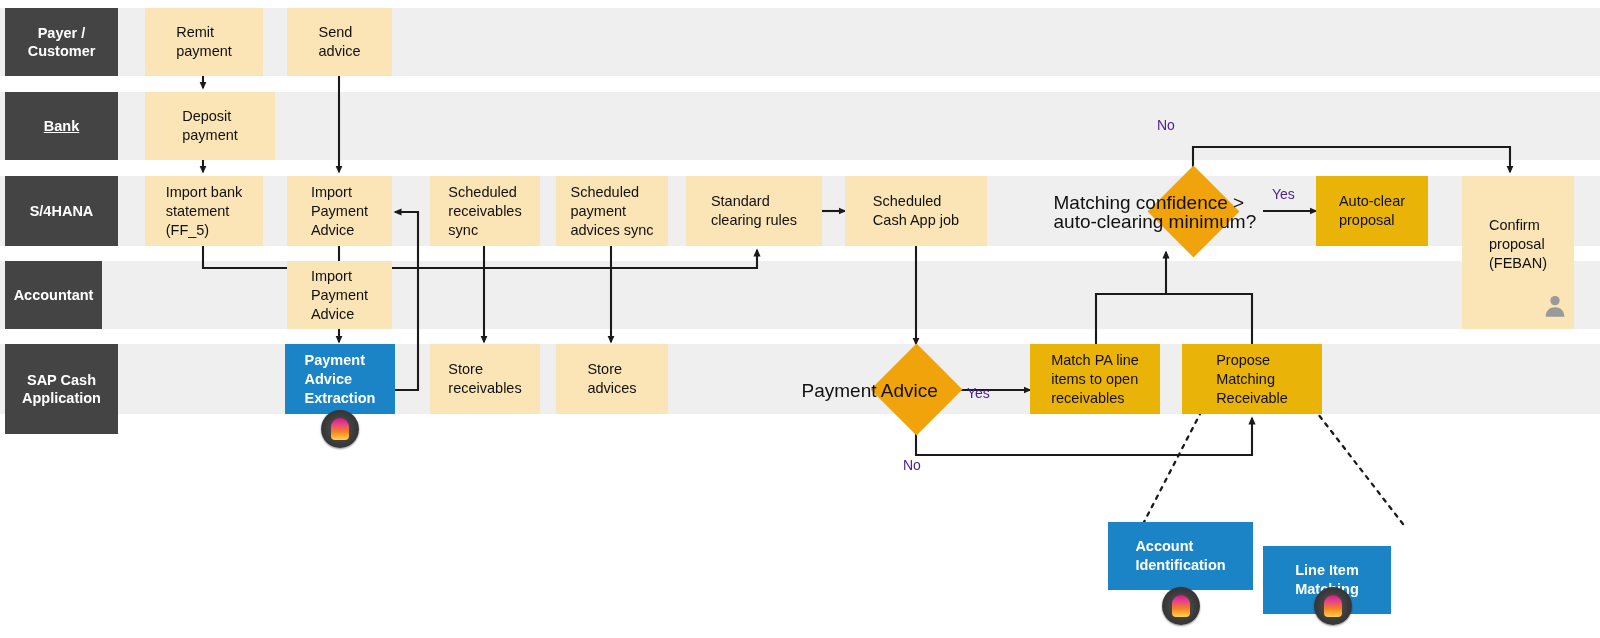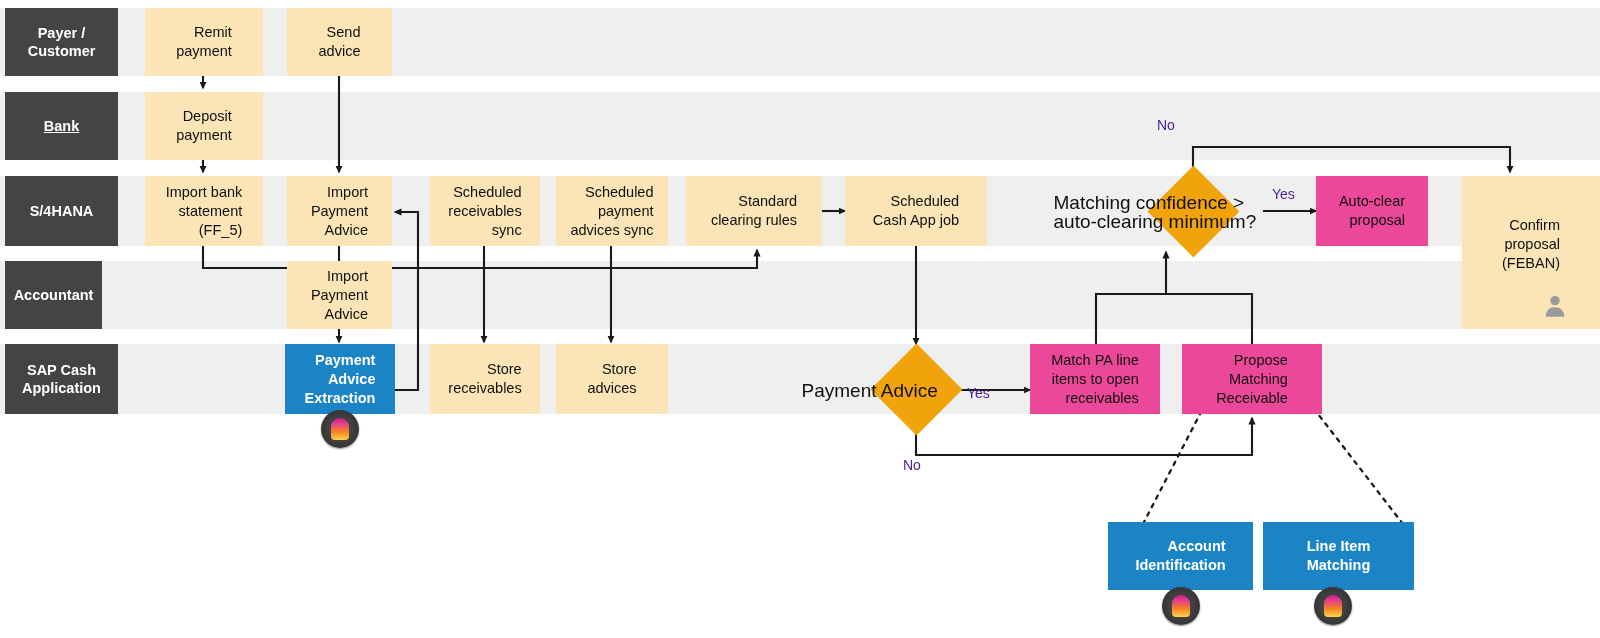--- a/index.html
+++ b/index.html
@@ -7,24 +7,24 @@
   #stage{position:relative;width:1600px;height:638px;background:#ffffff;overflow:hidden;}
 
   
   .lane-band{position:absolute;left:0;background:#efefef;}
   .lane-label{position:absolute;left:5px;background:#444444;color:#ffffff;
       font-weight:bold;font-size:14.5px;line-height:18px;display:flex;
       align-items:center;justify-content:center;text-align:center;}
 
   
   .node{position:absolute;display:flex;align-items:center;justify-content:center;
-      text-align:right;font-size:14.5px;line-height:19px;color:#111111;
+      text-align:left;font-size:14.5px;line-height:19px;color:#111111;
       box-sizing:border-box;padding:2px 3px;}
   .n-tan{background:#fbe5b6;}
-  .n-tan-light{background:#ec4899;}
+  .n-tan-light{background:#eab308;}
   .n-blue{background:#1b84c6;color:#ffffff;font-weight:bold;}
 
   
   .diamond{position:absolute;}
   .diamond .dshape{position:absolute;inset:0;background:#f0a30a;
       transform:rotate(45deg);}
   .diamond .dtext{position:absolute;left:50%;top:50%;transform:translate(-50%,-50%);
       width:230px;font-size:19px;line-height:19px;color:#111;
       white-space:nowrap;}
 
@@ -62,21 +62,21 @@
   </div>
   <div class="lane-label" style="top:92px;height:68px;width:113px;text-decoration:underline;">
     <span>Bank</span>
   </div>
   <div class="lane-label" style="top:176px;height:70px;width:113px;">
     <span>S/4HANA</span>
   </div>
   <div class="lane-label" style="top:261px;height:68px;width:97px;">
     <span>Accountant</span>
   </div>
-  <div class="lane-label" style="top:344px;height:70px;width:113px;">
+  <div class="lane-label" style="top:344px;height:90px;width:113px;">
     <div>
       <div>SAP Cash</div>
       <div>Application</div>
     </div>
   </div>
 
   <svg class="wires" viewBox="0 0 1600 638">
     <defs>
       <marker id="ah" markerWidth="9" markerHeight="9" refX="6.5" refY="3.6" orient="auto" markerUnits="userSpaceOnUse">
         <path d="M0,0 L8,3.6 L0,7.2 z" fill="#1a1a1a"></path>
@@ -137,21 +137,21 @@
       <div>payment</div>
     </div>
   </div>
   <div class="node n-tan" style="left:287px;top:8px;width:105px;height:68px;">
     <div>
       <div>Send</div>
       <div>advice</div>
     </div>
   </div>
 
-  <div class="node n-tan" style="left:145px;top:92px;width:118px;height:68px;">
+  <div class="node n-tan" style="left:145px;top:92px;width:130px;height:68px;">
     <div>
       <div>Deposit</div>
       <div>payment</div>
     </div>
   </div>
 
   <div class="node n-tan" style="left:145px;top:176px;width:118px;height:70px;">
     <div>
       <div>Import bank</div>
       <div>statement</div>
@@ -191,21 +191,21 @@
       <div>Cash App job</div>
     </div>
   </div>
   <div class="node n-tan-light" style="left:1316px;top:176px;width:112px;height:70px;">
     <div>
       <div>Auto-clear</div>
       <div>proposal</div>
     </div>
   </div>
 
-  <div class="node n-tan" style="left:1462px;top:176px;width:138px;height:153px;">
+  <div class="node n-tan" style="left:1462px;top:176px;width:112px;height:153px;">
     <div style="padding-bottom:16px;">
       <div>Confirm</div>
       <div>proposal</div>
       <div>(FEBAN)</div>
     </div>
   </div>
   <svg class="person-icon" style="left:1542px;top:293px;" viewBox="0 0 24 24">
     <circle cx="12" cy="7" r="4.3" fill="#9a9a9a"></circle>
     <path d="M3.4,22 C3.4,16.2 7.2,13.2 12,13.2 C16.8,13.2 20.6,16.2 20.6,22 Z" fill="#9a9a9a"></path>
   </svg>
@@ -274,21 +274,21 @@
   <div class="node n-blue" style="left:1108px;top:522px;width:145px;height:68px;">
     <div>
       <div>Account</div>
       <div>Identification</div>
     </div>
   </div>
   <div class="ai-badge" style="left:1162px;top:587px;">
       <div class="bulb"></div>
     </div>
 
-  <div class="node n-blue" style="left:1263px;top:522px;width:151px;height:68px;">
+  <div class="node n-blue" style="left:1263px;top:546px;width:128px;height:68px;">
     <div>
       <div>Line Item</div>
       <div>Matching</div>
     </div>
   </div>
   <div class="ai-badge" style="left:1314px;top:587px;">
       <div class="bulb"></div>
     </div>
 
 </div>

